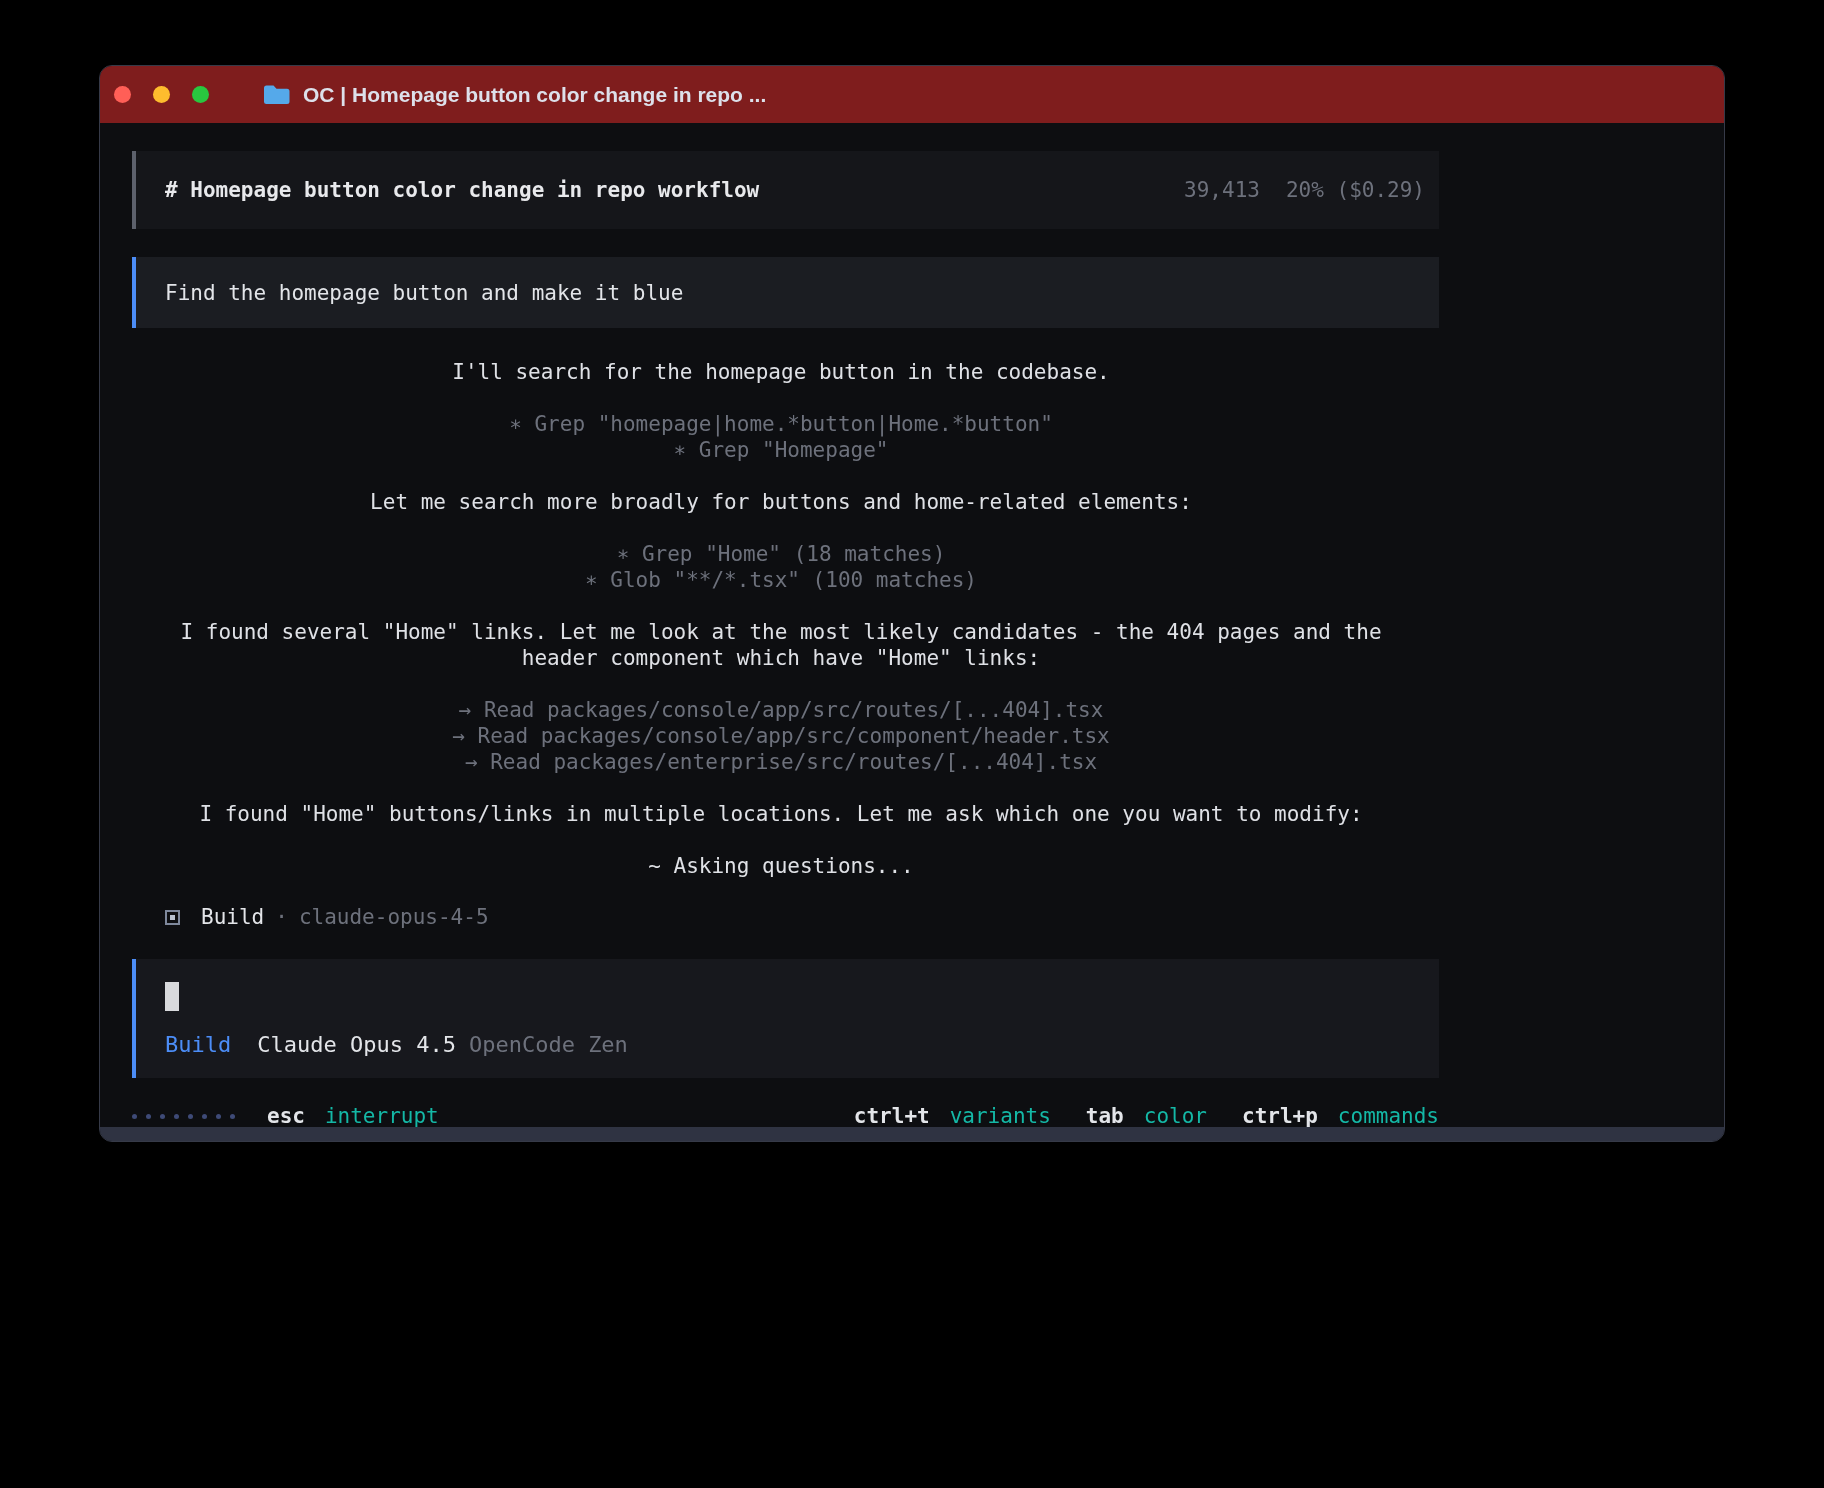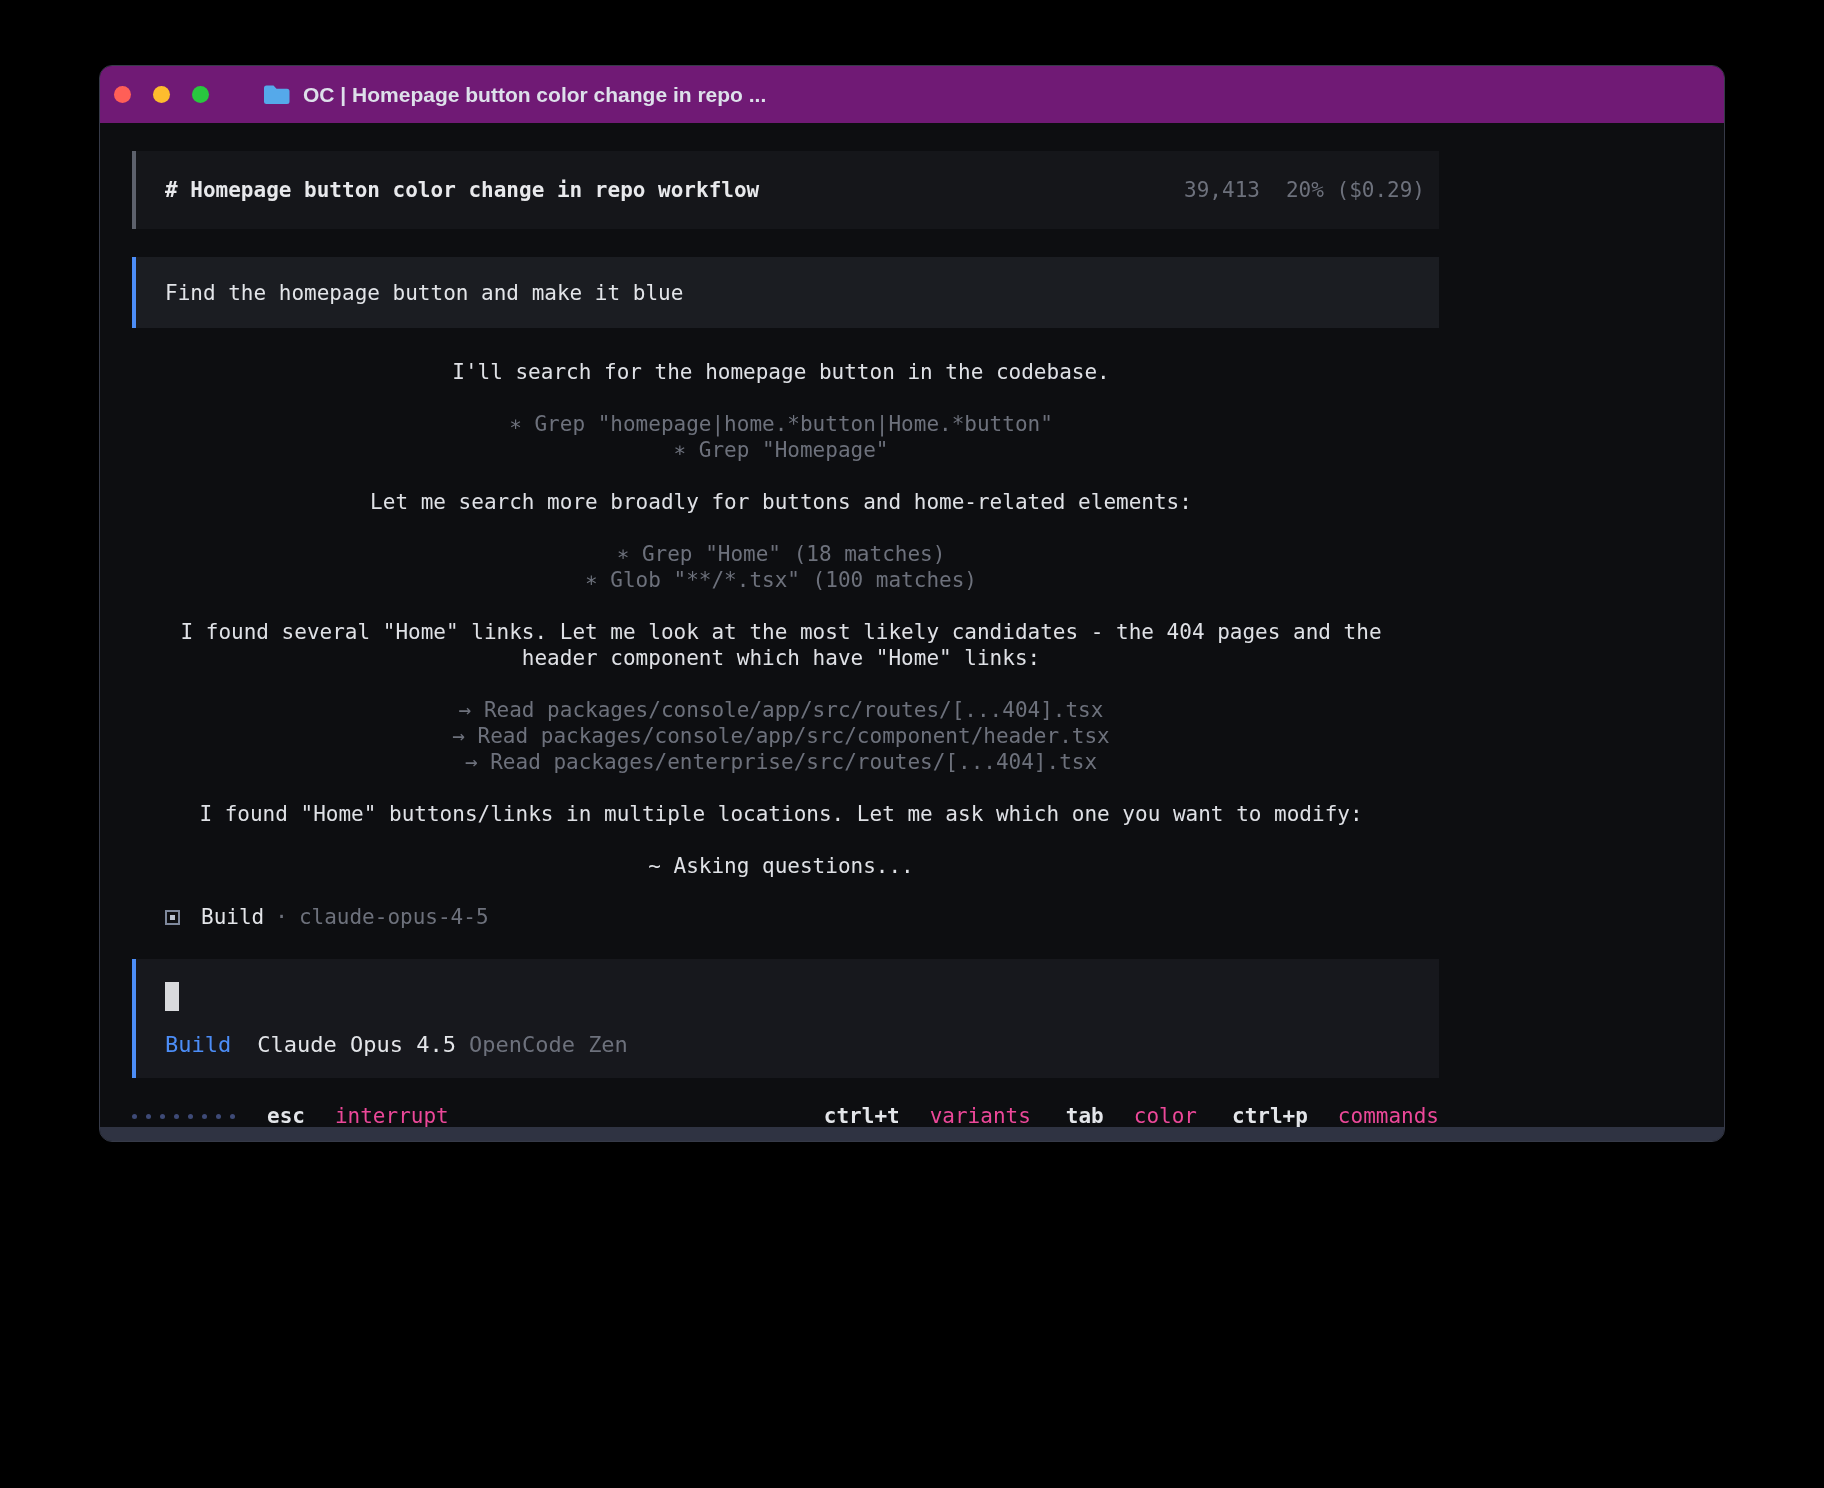--- a/index.html
+++ b/index.html
@@ -7,21 +7,21 @@
   body { font-family:"DejaVu Sans Mono","Liberation Mono",monospace; }
 
   .window {
     position:absolute; left:99px; top:65px; width:1626px; height:1077px;
     background:#0d0e11; border-radius:13px; overflow:hidden;
     border:1px solid #363a48;
   }
 
   
   .titlebar {
-    height:57px; background:#701a75; display:flex; align-items:center;
+    height:57px; background:#7f1d1d; display:flex; align-items:center;
     padding-left:14px;
   }
   .lights { display:flex; align-items:center; }
   .light { width:17px; height:17px; border-radius:50%; margin-right:22px; }
   .light.red { background:#ff5f57; }
   .light.yellow { background:#febc2e; }
   .light.green { background:#29c73f; }
   .title-group {
     display:flex; align-items:center; margin-left:32px;
     font-family:"Liberation Sans",sans-serif; font-weight:bold;
@@ -80,21 +80,21 @@
   .input-provider { color:#6d717c; }
 
   .footer {
     margin-top:26px; display:flex; align-items:center;
     justify-content:space-between; font-size:21px;
   }
   .footer-left { display:flex; align-items:center; }
   .spinner-dots { display:flex; align-items:center; margin-right:23px; }
   .spinner-dots .dot { width:5px; height:5px; border-radius:50%; background:#3e4a77; margin-right:9px; }
   .key { color:#e3e5e9; font-weight:bold; }
-  .hint-label { color:#ec4899; margin-left:30px; }
+  .hint-label { color:#14b8a6; margin-left:20px; }
   .footer-right { display:flex; align-items:center; }
   .hint { display:flex; align-items:center; margin-left:35px; }
 
   .bottom-strip {
     position:absolute; left:0; right:0; bottom:0; height:14px;
     background:#2f3342;
   }
 </style>
 </head>
 <body>

